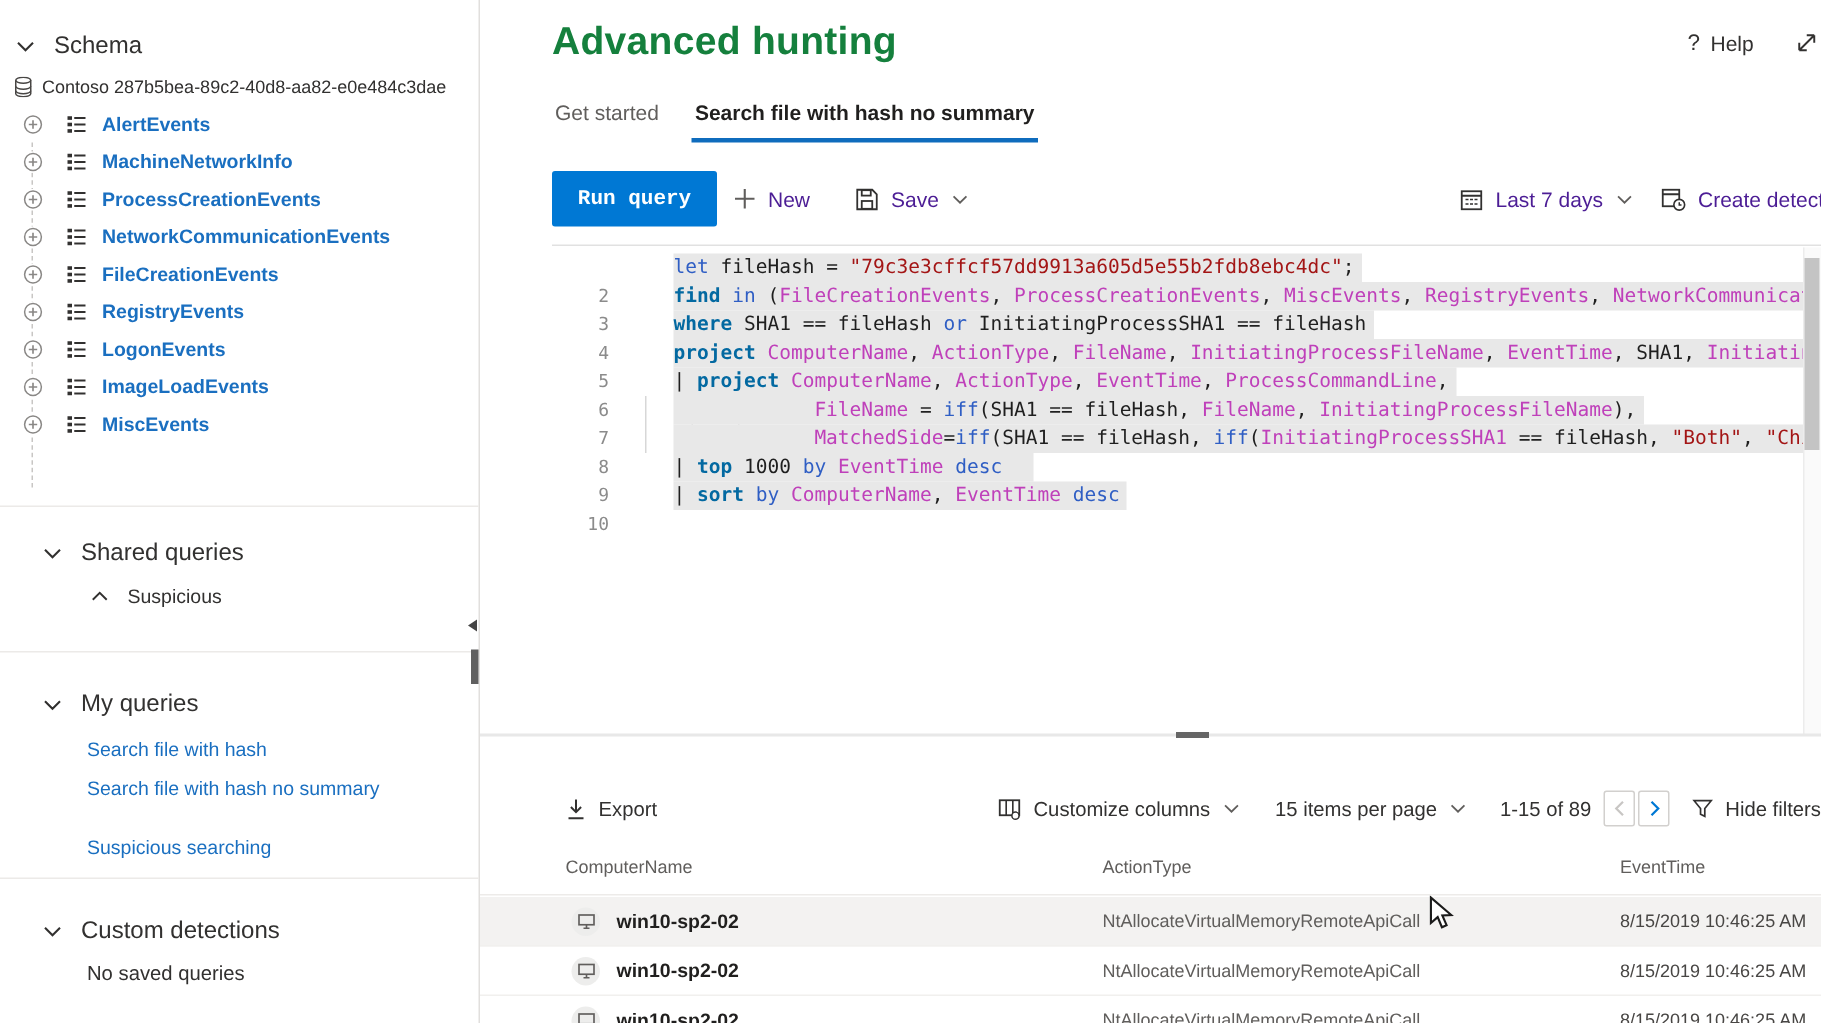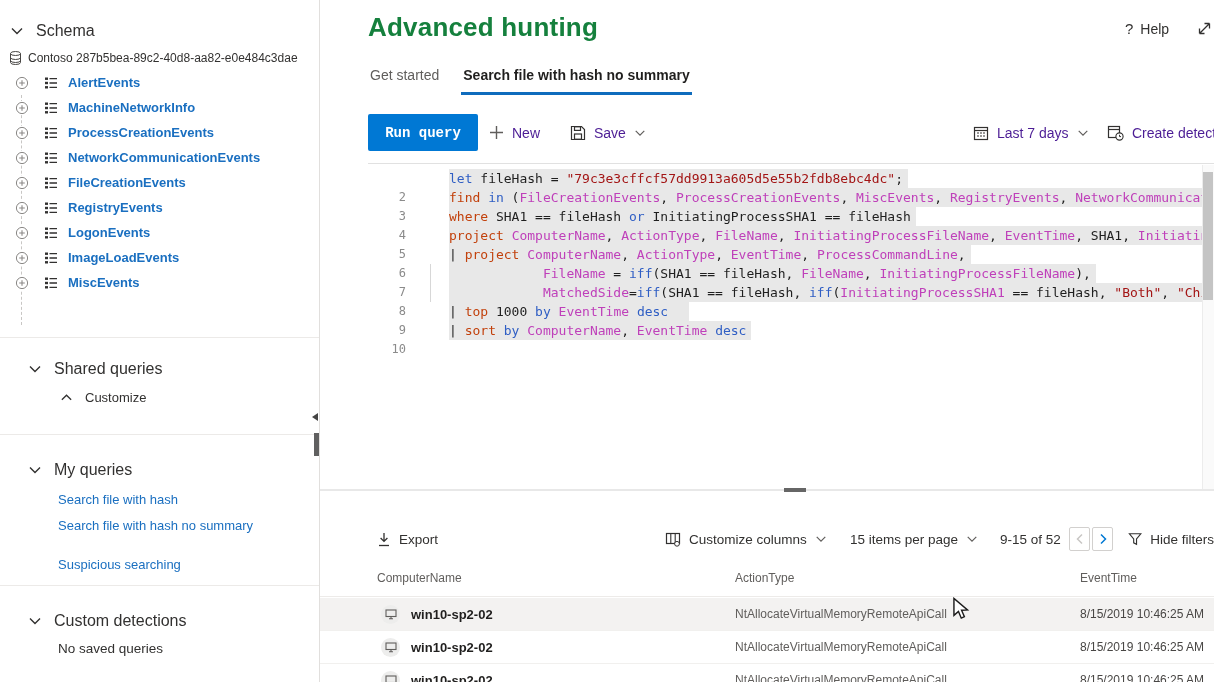--- a/index.html
+++ b/index.html
@@ -46,21 +46,21 @@
   #cmd-timerange { left:605px; }
   #cmd-createrule { left:739px; overflow:hidden; max-width:155px; }
 
   
   #editor { position:absolute; left:48px; top:163px; width:846px; height:327px; border-top:1px solid #e1e1e1; overflow:hidden; background:#fff; }
   #code-lines { position:absolute; left:0; top:5px; right:0; }
   .cl { position:relative; height:19px; font-family:"DejaVu Sans Mono","Liberation Mono",monospace; font-size:13px; line-height:19px; white-space:pre; }
   .cl .ln { position:absolute; left:0; width:38px; text-align:right; color:#8b8b8b; font-size:12px; }
   .cl .ct { position:absolute; left:68px; top:0;margin-left:13px; }
   .cl .ct.hl { background:#e8e8e8; padding-right:5px; }
-  .tok-k { color:#2f5ec4; } .tok-o { color:#c2410c; } .tok-f { color:#bf40ba; }
+  .tok-k { color:#2f5ec4; } .tok-o { color:#0369a1;font-weight:bold; } .tok-f { color:#bf40ba; }
   .tok-s { color:#a31515; } .tok-p { color:#1f1f1f; }
   .indent-guide { position:absolute; width:0; border-left:1px solid #d7d7d7; height:38px; top:100px; }
   #editor-vsb { position:absolute; right:0; top:1px; width:12px; height:325px; background:#fafafa; border-left:1px solid #ececec; cursor:pointer; }
   #editor-vsb-thumb { position:absolute; right:1px; top:7px; width:10px; height:128px; background:#c4c4c4; }
 
   
   #splitter { position:absolute; left:0; top:489px; width:894px; border-top:2px solid #e8e8e8; }
   #splitter-handle { position:absolute; left:464px; top:-3px; width:22px; height:4px; background:#666; cursor:row-resize; }
 
   
@@ -242,21 +242,21 @@
     <div class="sb-h" style="left:28px; top:360px;">
       <svg class="chev" viewBox="0 0 14 14">
           <polyline points="2,4.5 7,9.5 12,4.5" fill="none" stroke="#323130" stroke-width="1.4"></polyline>
         </svg>
       <span>Shared queries</span>
     </div>
     <div class="sb-sub" style="left:60px; top:390px;">
       <svg width="13" height="13" viewBox="0 0 14 14">
           <polyline points="2,9.5 7,4.5 12,9.5" fill="none" stroke="#323130" stroke-width="1.4"></polyline>
         </svg>
-      <span>Customize</span>
+      <span>Suspicious</span>
     </div>
 
     <div class="sb-divider" style="top:434px;"></div>
 
     <div class="sb-h" style="left:28px; top:461px;">
       <svg class="chev" viewBox="0 0 14 14">
           <polyline points="2,4.5 7,9.5 12,4.5" fill="none" stroke="#323130" stroke-width="1.4"></polyline>
         </svg>
       <span>My queries</span>
     </div>
@@ -420,21 +420,21 @@
       </div>
 
       <div class="rb-item" id="rb-pagesize">
         <span>15 items per page</span>
         <svg width="12" height="12" viewBox="0 0 14 14">
             <polyline points="2,4.5 7,9.5 12,4.5" fill="none" stroke="#605e5c" stroke-width="1.4"></polyline>
           </svg>
       </div>
 
       <div class="rb-item" id="rb-range">
-        <span>9-15 of 52</span>
+        <span>1-15 of 89</span>
       </div>
 
       <div class="pg-btn" id="rb-prev">
         <svg width="10" height="12" viewBox="0 0 10 12">
             <polyline points="7,1.5 2.5,6 7,10.5" fill="none" stroke="#c8c6c4" stroke-width="1.5"></polyline>
           </svg>
       </div>
       <div class="pg-btn" id="rb-next">
         <svg width="10" height="12" viewBox="0 0 10 12">
             <polyline points="3,1.5 7.5,6 3,10.5" fill="none" stroke="#0078d4" stroke-width="1.5"></polyline>

